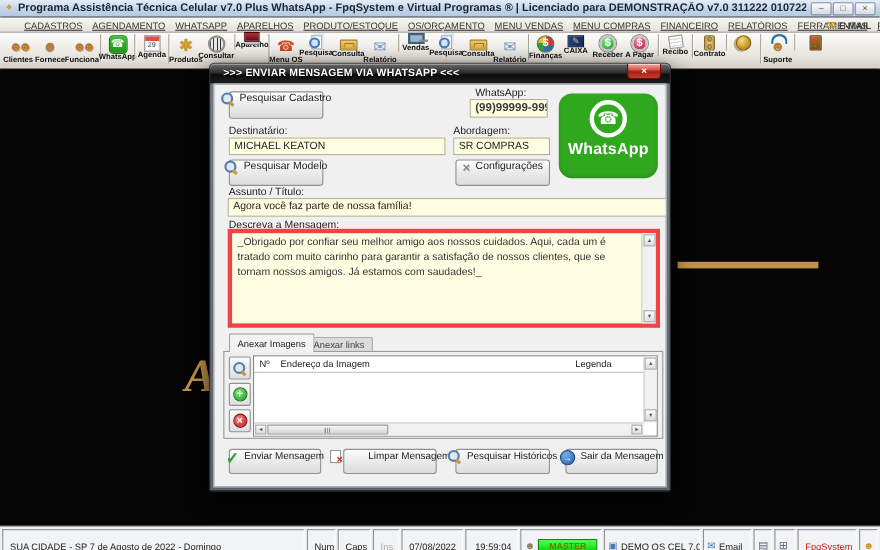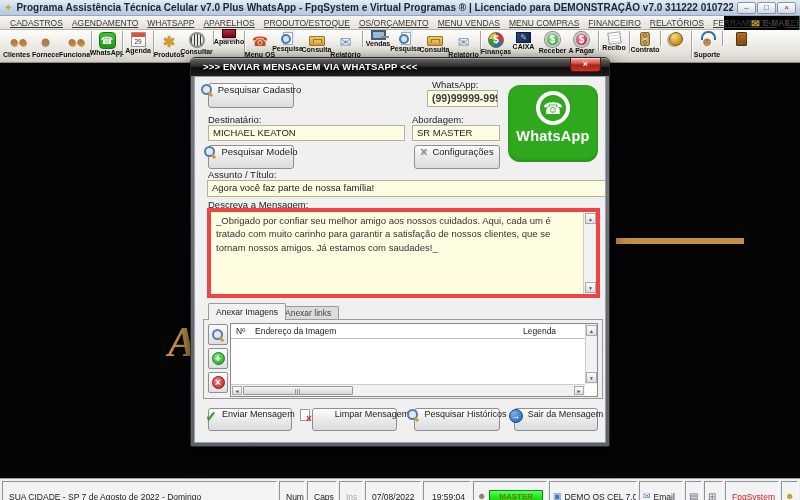--- a/index.html
+++ b/index.html
@@ -12,23 +12,23 @@
   .titlebar { position:absolute; left:0; top:0; width:800px; height:16px;
     background:linear-gradient(#e3edf8,#c2d3e8 60%,#b6c9e0); border-bottom:1px solid #97a7bd;
     display:flex; align-items:center; padding:0 4px; gap:4px; }
   .app-ico { font-size:10px; color:#d4a017; line-height:1; }
   .titlebar .ttext { font-size:10px; font-weight:bold; color:#1c2533; white-space:nowrap; overflow:hidden; flex:1; }
   .wincontrols { display:flex; gap:1px; }
   .winbtn { width:19px; height:12px; background:linear-gradient(#fdfdfd,#d4dae2);
     border:1px solid #8a94a2; border-radius:2px; font-size:8px; line-height:10px; text-align:center; color:#444; }
 
   
-  .menubar { position:absolute; left:0; top:16px; width:724px; height:14px;
+  .menubar { position:absolute; left:0; top:16px; width:800px; height:14px;
     background:linear-gradient(#f7f6f2,#e3e0d8); border-bottom:1px solid #b9b5aa;
-    display:flex; align-items:center; padding:0 10px; gap:9px; }
+    display:flex; align-items:center; padding:0 22px; gap:9px; }
   .menu-item { font-size:8.5px; color:#3a3a3a; text-decoration:underline; white-space:nowrap; cursor:default; }
   .menu-email { display:flex; align-items:center; gap:3px; font-weight:bold; text-decoration:none; }
   .menu-email-ico { font-size:10px; color:#c59a28; }
 
   
   .toolbar { position:absolute; left:0; top:30px; width:800px; height:33px;
     background:linear-gradient(#fcfcfb,#e6e3dc 70%,#d2cec4); border-bottom:1px solid #8f8c84;
     display:flex; align-items:flex-start; padding:1px 2px 0 2px; }
   .tbi { width:29px; min-width:29px; display:flex; flex-direction:column; align-items:center; padding-top:1px; }
   .tbi.sep { border-left:1px solid #a8a49a; box-shadow:inset 1px 0 0 #fff; margin-left:2px; padding-left:2px; }
@@ -397,21 +397,21 @@
 
       <div class="wa-logo">
         <div class="wa-ring">☎</div>
         <div class="wa-text">WhatsApp</div>
       </div>
 
       <div class="dlabel" style="left:13px;top:37px;">Destinatário:</div>
       <div class="dfield" style="left:13px;top:48px;width:197px;height:16px;">MICHAEL KEATON</div>
 
       <div class="dlabel" style="left:217px;top:37px;">Abordagem:</div>
-      <div class="dfield" style="left:217px;top:48px;width:88px;height:16px;">SR MASTER</div>
+      <div class="dfield" style="left:217px;top:48px;width:88px;height:16px;">SR COMPRAS</div>
 
       <div class="dbtn" style="left:13px;top:68px;width:86px;height:24px;">
         <span class="mag"></span>
         <span>Pesquisar Modelo</span>
       </div>
 
       <div class="dbtn" style="left:219px;top:68px;width:86px;height:24px;">
         <span class="ic-tools">×</span>
         <span>Configurações</span>
       </div>

